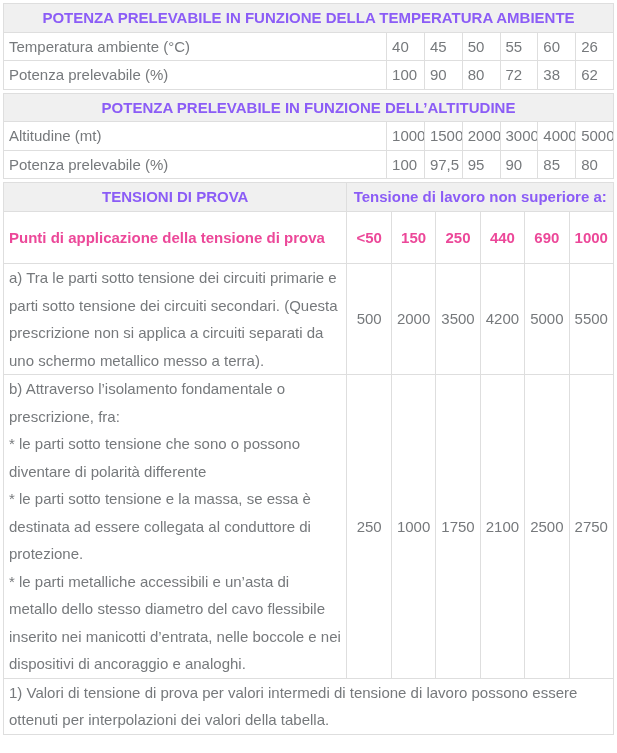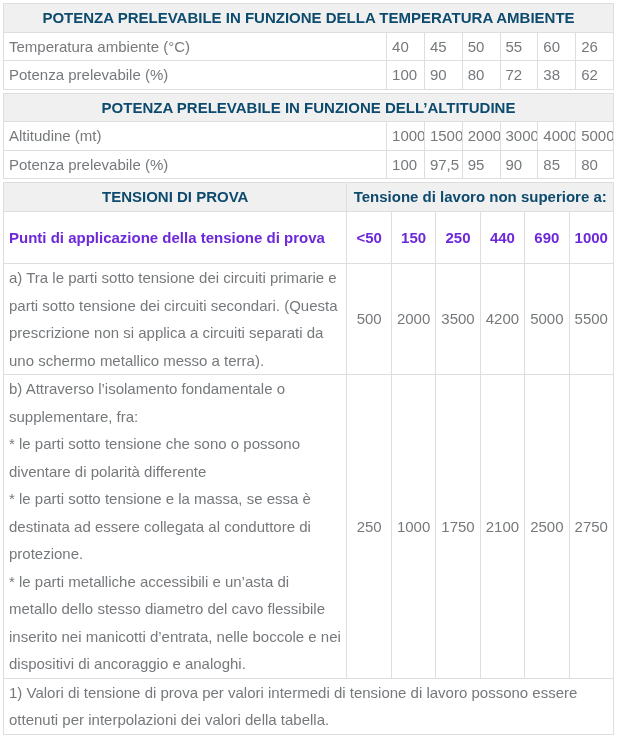--- a/index.html
+++ b/index.html
@@ -18,29 +18,29 @@
     color: #76797c;
   }
   th, td {
     border: 1px solid #dedede;
     line-height: 27.5px;
     padding: 0 5px;
     overflow: hidden;
   }
   th {
     background: #f0f0f0;
-    color: #0c4a6e;
+    color: #8b5cf6;
     font-weight: bold;
     text-align: center;
     font-size: 15px;
   }
   td.label { text-align: left; }
   td.num   { text-align: left; padding-right: 6px; }
   td.cnum  { text-align: center; padding: 12px 2px; }
-  .bold    { font-weight: bold; color: #6d28d9; }
+  .bold    { font-weight: bold; color: #ec4899; }
   td p { margin: 0; padding: 0; line-height: 27.5px; }
   tr.footnote td { border-left: 1px solid #dedede; border-right: 1px solid #dedede; text-align: left; }
 
   
   .t12 col.c-label { width: 62.8%; }
   .t12 col.c-val   { width: 6.2%;  }
   .t3  col.c-label { width: 56.3%; }
   .t3  col.c-val   { width: 7.283%; }
 </style>
 </head>
@@ -152,21 +152,21 @@
         <td class="label">a) Tra le parti sotto tensione dei circuiti primarie e parti sotto tensione dei circuiti secondari. (Questa prescrizione non si applica a circuiti separati da uno schermo metallico messo a terra).</td>
         <td class="cnum">500</td>
         <td class="cnum">2000</td>
         <td class="cnum">3500</td>
         <td class="cnum">4200</td>
         <td class="cnum">5000</td>
         <td class="cnum">5500</td>
       </tr>
       <tr>
         <td class="label">
-          <p>b) Attraverso l’isolamento fondamentale o supplementare, fra:</p>
+          <p>b) Attraverso l’isolamento fondamentale o prescrizione, fra:</p>
           <p>* le parti sotto tensione che sono o possono diventare di polarità differente</p>
           <p>* le parti sotto tensione e la massa, se essa è destinata ad essere collegata al conduttore di protezione.</p>
           <p>* le parti metalliche accessibili e un’asta di metallo dello stesso diametro del cavo flessibile inserito nei manicotti d’entrata, nelle boccole e nei dispositivi di ancoraggio e analoghi.</p>
         </td>
         <td class="cnum">250</td>
         <td class="cnum">1000</td>
         <td class="cnum">1750</td>
         <td class="cnum">2100</td>
         <td class="cnum">2500</td>
         <td class="cnum">2750</td>

